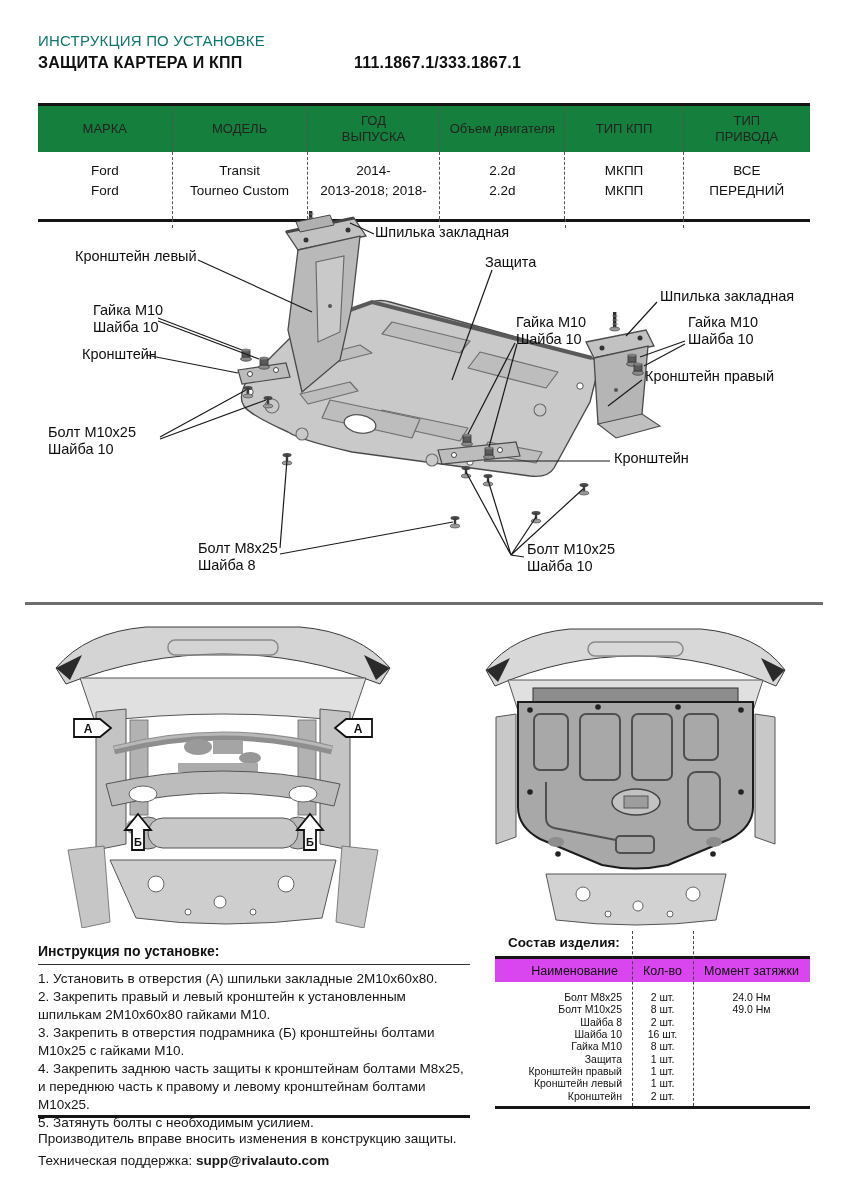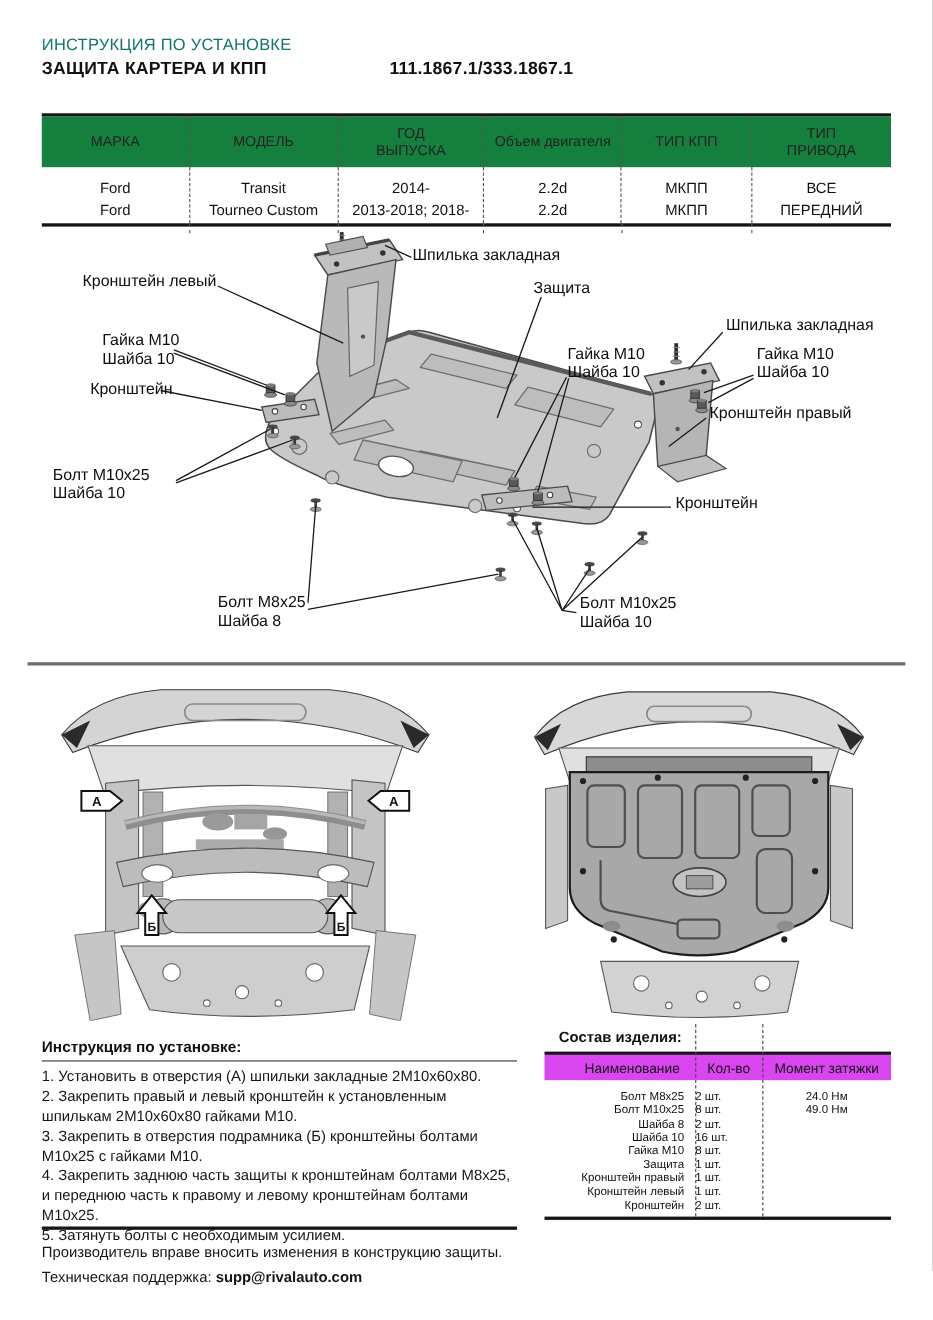--- a/index.html
+++ b/index.html
@@ -13,21 +13,21 @@
   .hdr-line2{display:flex;margin-top:5px;gap:16px;}
   .hdr-title{font-size:16px;font-weight:bold;width:300px;letter-spacing:.2px;}
   .hdr-part{font-size:16px;font-weight:bold;letter-spacing:.2px;}
 
   
   .vtable{position:absolute;left:38px;top:103px;width:772px;border-top:3px solid #151515;border-bottom:3px solid #151515;}
   .vt-head{display:grid;grid-template-columns:17.3% 17.5% 17.2% 16.2% 15.3% 16.5%;background:#15803d;}
   .vt-head .cell{min-height:46px;display:flex;align-items:center;justify-content:center;
       font-size:13px;color:#222;text-align:center;line-height:1.25;}
   .vt-body{display:grid;grid-template-columns:17.3% 17.5% 17.2% 16.2% 15.3% 16.5%;}
-  .vt-body .cell{padding:9px 0 3px;font-size:13.5px;line-height:1.45;text-align:center;}
+  .vt-body .cell{padding:9px 0 19px;font-size:13.5px;line-height:1.45;text-align:center;}
   .vt-head .cell+.cell,.vt-body .cell+.cell{border-left:1.5px dashed #555;}
   .vt-stub{position:absolute;top:100%;height:9px;border-left:1.5px dashed #555;}
 
   
   .diagram{position:absolute;left:0;top:210px;width:848px;height:392px;}
   .diagram svg{position:absolute;left:0;top:0;}
   .dlabel{position:absolute;font-size:14.5px;line-height:1.2;color:#0e0e0e;white-space:pre-line;}
 
   .divider{position:absolute;left:25px;top:602px;width:798px;height:3px;background:#6e6e6e;}
 
@@ -43,21 +43,21 @@
   .parts{position:absolute;left:495px;top:931px;width:315px;height:178px;border-bottom:3px solid #151515;box-sizing:border-box;}
   .parts-dash{position:absolute;top:0;bottom:0;border-left:1.5px dashed #444;}
   .parts-titlerow{height:28px;border-bottom:3px solid #151515;box-sizing:border-box;}
   .parts-title{font-size:13.5px;font-weight:bold;padding:4px 0 0 13px;}
   .parts-head{display:grid;grid-template-columns:137px 61px 117px;background:#d946ef;height:23px;align-items:center;}
   .parts-head .ph1{font-size:12.5px;text-align:right;padding-right:14px;}
   .parts-head .ph2,.parts-head .ph3{font-size:12.5px;text-align:center;}
   .parts-rows{padding-top:9px;}
   .parts-row{display:grid;grid-template-columns:137px 61px 117px;height:12.3px;align-items:center;}
   .parts-row .pc1{font-size:10.5px;text-align:right;padding-right:10px;}
-  .parts-row .pc2{font-size:10.5px;text-align:left;}
+  .parts-row .pc2{font-size:10.5px;text-align:center;}
   .parts-row .pc3{font-size:10.5px;text-align:center;}
 
   
   .footer{position:absolute;left:38px;top:1128px;font-size:13.5px;line-height:1.6;color:#161616;}
   .footer b{font-weight:bold;}
 </style>
 </head>
 <body>
 
 <div class="page">

